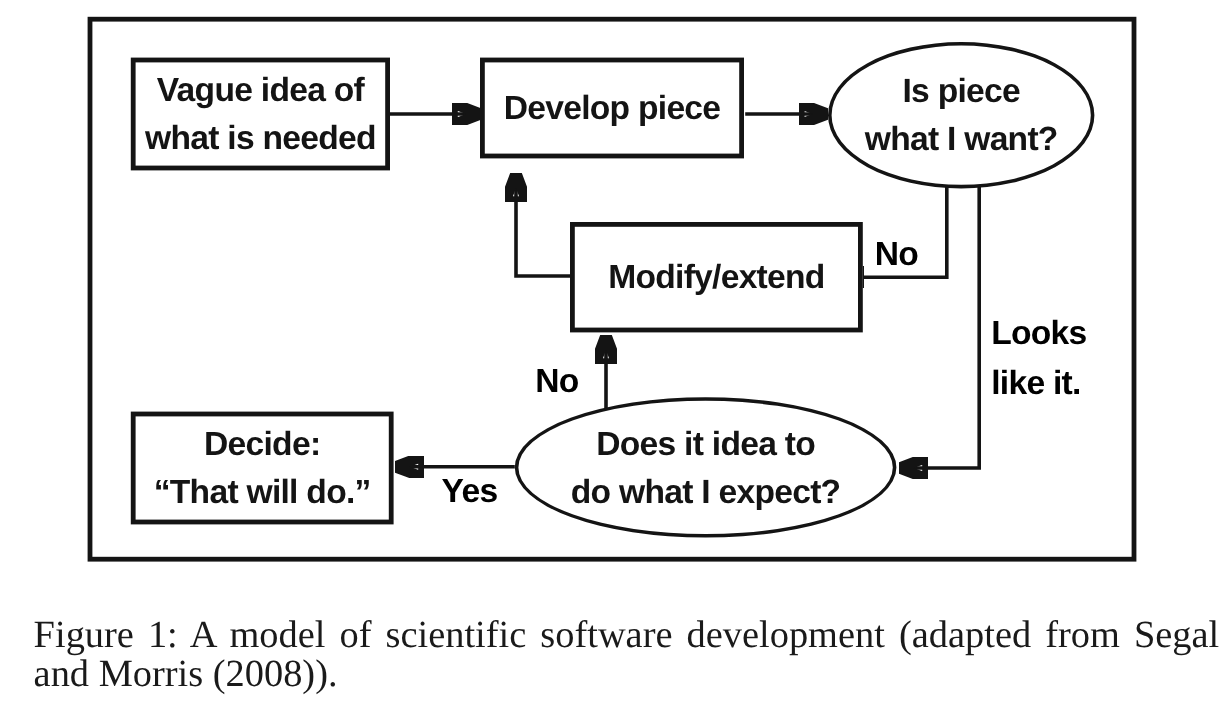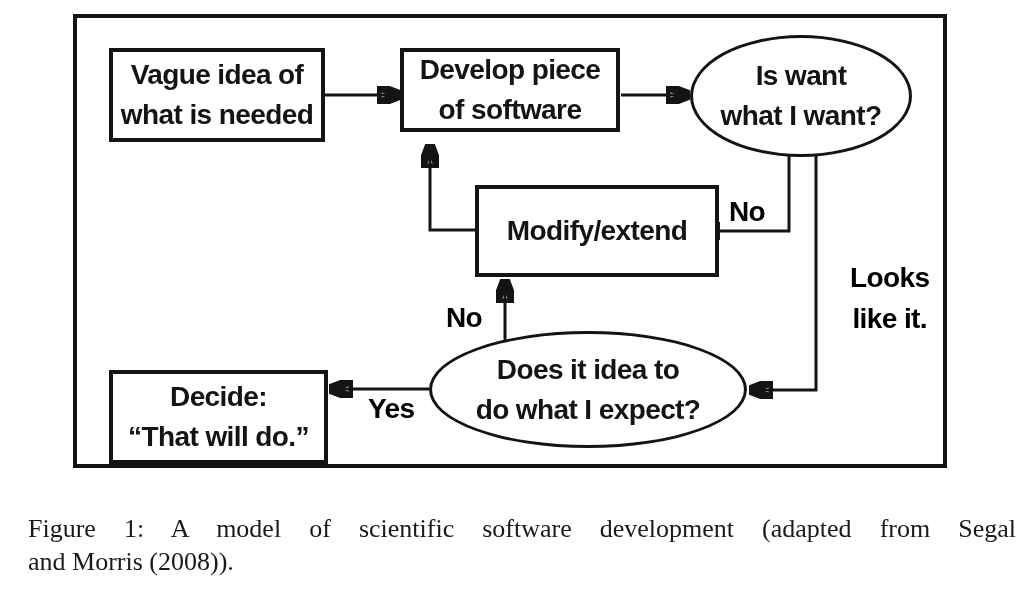--- a/index.html
+++ b/index.html
@@ -47,44 +47,44 @@
     font-weight: 600;
     letter-spacing: -0.6px;
     line-height: 40px;
   }
   .box { border: 4px solid #141414; }
   .ellipse { border: 3px solid #141414; border-radius: 50%; }
 
   .node-vague   { left: 109px; top: 48px;  width: 216px; height: 94px; }
   .node-develop { left: 400px; top: 48px;  width: 220px; height: 84px; }
   .node-modify  { left: 475px; top: 185px; width: 244px; height: 92px; }
-  .node-decide  { left: 109px; top: 343px; width: 219px; height: 94px; margin-top: 27px; }
+  .node-decide  { left: 109px; top: 343px; width: 219px; height: 94px; }
   .node-isthis  { left: 690px; top: 35px;  width: 222px; height: 122px; }
   .node-doesit  { left: 429px; top: 331px; width: 318px; height: 117px; }
 
   .edge-label {
     position: absolute;
     color: #000000;
     font-size: 28px;
     font-weight: 600;
     letter-spacing: -0.6px;
     line-height: 30px;
     white-space: nowrap;
   }
   .label-no-upper { left: 729px; top: 197px; }
-  .label-looks    { left: 850px; top: 257px; line-height: 41px; text-align: center; }
+  .label-looks    { left: 826px; top: 257px; line-height: 41px; }
   .label-no-lower { left: 446px; top: 303px; }
   .label-yes      { left: 368px; top: 394px; }
 
   .caption {
     position: absolute;
     left: 28px; top: 512px;
     width: 988px;
     font-family: "Liberation Serif", serif;
-    font-size: 26px;
+    font-size: 32px;
     line-height: 33px;
     color: #1a1a1a;
   }
   .caption-line-just {
     text-align: justify;
     text-align-last: justify;
   }
 </style>
 </head>
 <body>
@@ -108,25 +108,24 @@
     <path d="M429 389 H332" marker-end="url(#ah)"></path>
   </svg>
 
   <div class="node box node-vague">
     <div>Vague idea of</div>
     <div>what is needed</div>
   </div>
 
   <div class="node box node-develop">
     <div>Develop piece</div>
-    <div>of software</div>
   </div>
 
   <div class="node ellipse node-isthis">
-    <div>Is want</div>
+    <div>Is piece</div>
     <div>what I want?</div>
   </div>
 
   <div class="node box node-modify">
     <div>Modify/extend</div>
   </div>
 
   <div class="node ellipse node-doesit">
     <div>Does it idea to</div>
     <div>do what I expect?</div>

